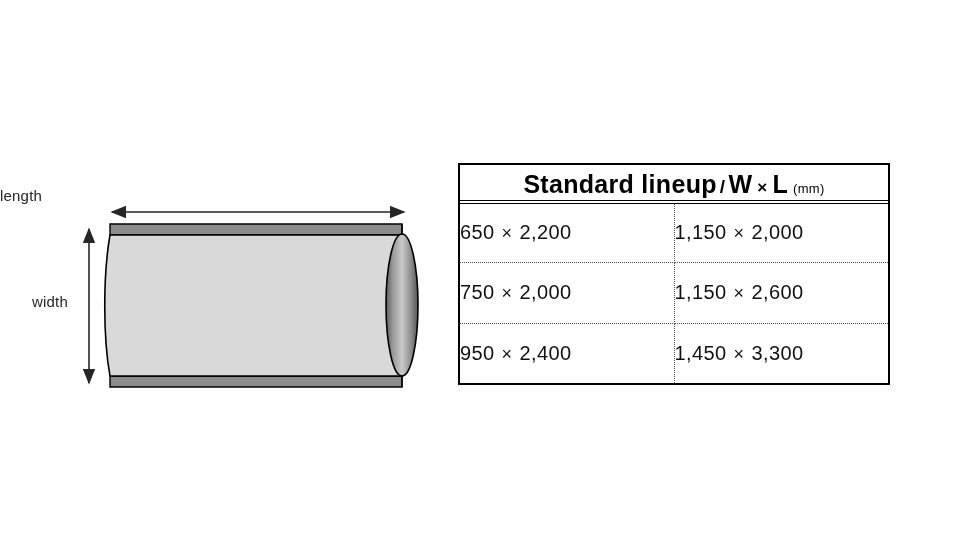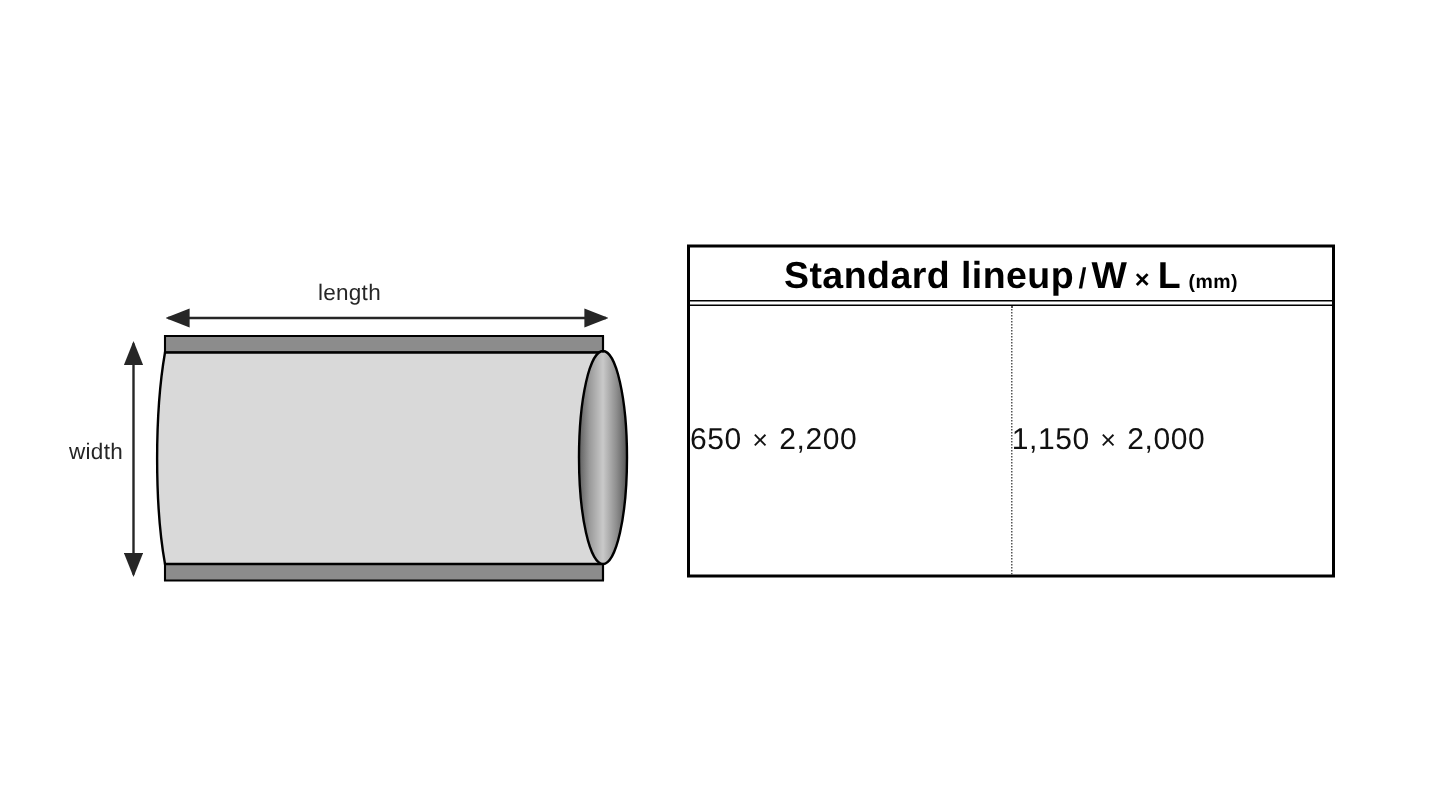--- a/index.html
+++ b/index.html
@@ -34,27 +34,26 @@
     font-size: 15px;
     font-weight: 400;
     color: #262626;
     letter-spacing: 0.2px;
     white-space: nowrap;
   }
   #length-label {
     left: 0;
     top: 187px;
     width: 450px;
-    text-align: right;
+    text-align: left;
     padding-right: 196px;
     box-sizing: border-box;
-    padding-left: 45px;
   }
   #width-label {
-    left: 46px;
+    left: 32px;
     top: 293px;
     text-align: center;
   }
 
   
   #lineup-table {
     position: absolute;
     left: 458px;
     top: 163px;
     width: 432px;
@@ -76,21 +75,21 @@
     vertical-align: middle;
     font-size: 19px;
     font-weight: bold;
     letter-spacing: 0.3px;
     color: #000000;
     padding: 0;
     position: relative;
   }
   .hdr-main { font-size: 25px; font-weight: bold; }
   .hdr-sep  { font-size: 19px; font-weight: bold; padding: 0 3px; }
-  .hdr-unit { font-size: 13px; font-weight: bold; }
+  .hdr-unit { font-size: 13px; font-weight: normal; }
   .hdr-times { font-size: 17px; font-weight: bold; }
 
   
   .header-rule {
     position: absolute;
     left: 0;
     right: 0;
     bottom: -1px;
     height: 4px;
     border-top: 1.5px solid #000;
@@ -172,18 +171,26 @@
       </tr>
     </thead>
     <tbody>
 
       <tr class="tbl-row">
         <td><span>650</span><span class="cell-times">×</span><span>2,200</span></td>
         <td class="col-right"><span>1,150</span><span class="cell-times">×</span><span>2,000</span></td>
       </tr>
 
 
+      <tr class="tbl-row">
+        <td><span>750</span><span class="cell-times">×</span><span>2,000</span></td>
+        <td class="col-right"><span>1,150</span><span class="cell-times">×</span><span>2,600</span></td>
+      </tr>
 
 
+      <tr class="tbl-row">
+        <td><span>950</span><span class="cell-times">×</span><span>2,400</span></td>
+        <td class="col-right"><span>1,450</span><span class="cell-times">×</span><span>3,300</span></td>
+      </tr>
 
     </tbody>
   </table>
 </div>
 
 </body></html>

